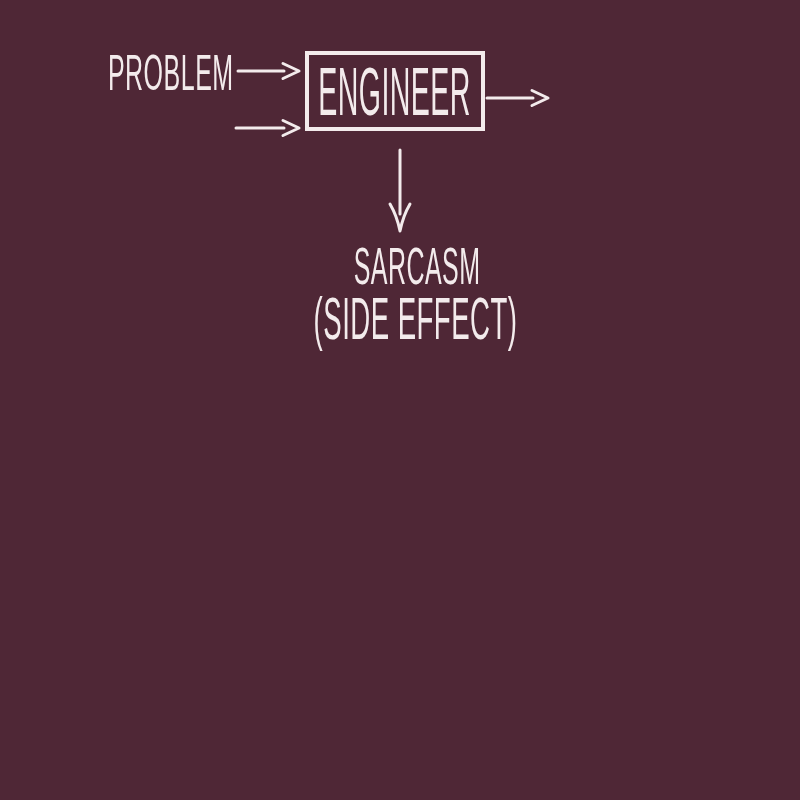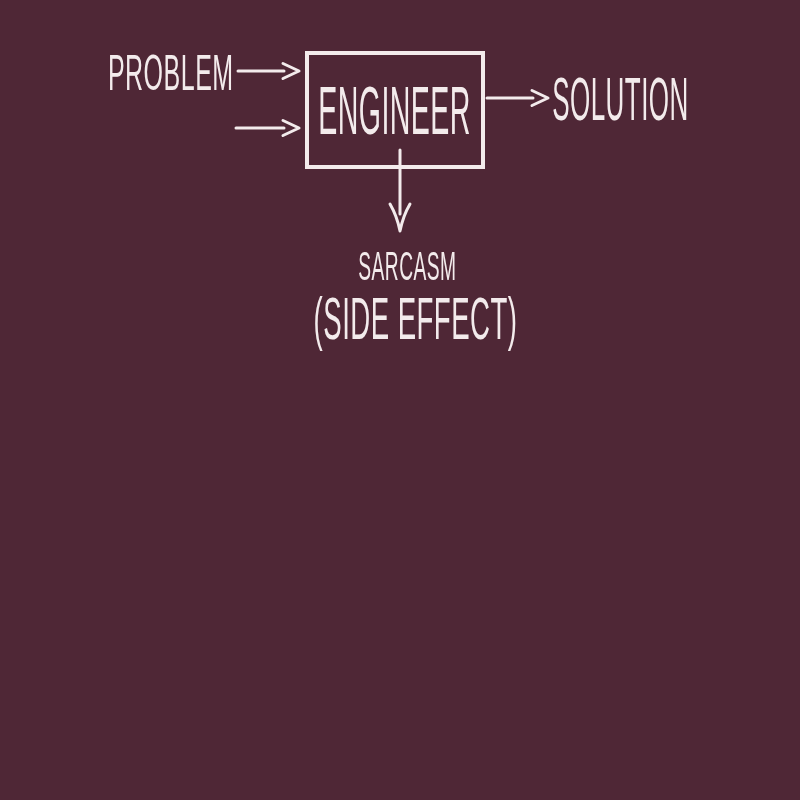--- a/index.html
+++ b/index.html
@@ -23,31 +23,31 @@
   }
   .label>span{display:inline-block;transform-origin:center center;letter-spacing:1px;}
   
   .lbl-problem{left:112px;top:54px;width:118px;height:37px;font-size:50px;}
   .lbl-problem>span{transform:scaleX(0.50);}
   
   .lbl-coffee{left:129px;top:99px;width:99px;height:38px;font-size:51px;}
   .lbl-coffee>span{transform:scaleX(0.47);}
   
   .process-box{
-    position:absolute;left:305px;top:51px;width:180px;height:118px;
+    position:absolute;left:305px;top:51px;width:180px;height:80px;
     border:4px solid var(--fg);
     display:flex;align-items:center;justify-content:center;
     color:var(--fg);font-size:68px;line-height:1;white-space:nowrap;
   }
   .process-box>span{display:inline-block;transform:scaleX(0.42);transform-origin:center center;letter-spacing:1px;}
   
   .lbl-solution{left:552px;top:75px;width:136px;height:47px;font-size:62px;}
   .lbl-solution>span{transform:scaleX(0.42);}
   
-  .lbl-sarcasm{left:338px;top:246px;width:138px;height:39px;font-size:40px;}
+  .lbl-sarcasm{left:348px;top:246px;width:138px;height:39px;font-size:52px;}
   .lbl-sarcasm>span{transform:scaleX(0.48);}
   
   .lbl-sideeffect{left:300px;top:288px;width:230px;height:62px;font-size:60px;}
   .lbl-sideeffect>span{transform:scaleX(0.46);}
   svg.arrows{position:absolute;inset:0;pointer-events:none;}
   svg.arrows path{
     stroke:var(--fg);stroke-width:3;fill:none;
     stroke-linecap:round;stroke-linejoin:round;
   }
 </style>
@@ -73,23 +73,20 @@
     <path d="M532 90.5 L548 98 L532 105.5"></path>
 
     <path d="M400 150 L400 214"></path>
     <path d="M390 204 Q397 216 400 231 Q403 216 410 204"></path>
   </svg>
 
   <div class="process-box">
     <span>ENGINEER</span>
   </div>
 
-  <div class="label lbl-solution">
-    <span>SOLUTION</span>
-  </div>
 
   <div class="label lbl-sarcasm">
     <span>SARCASM</span>
   </div>
 
   <div class="label lbl-sideeffect">
     <span>(SIDE EFFECT)</span>
   </div>
 
 </div>

